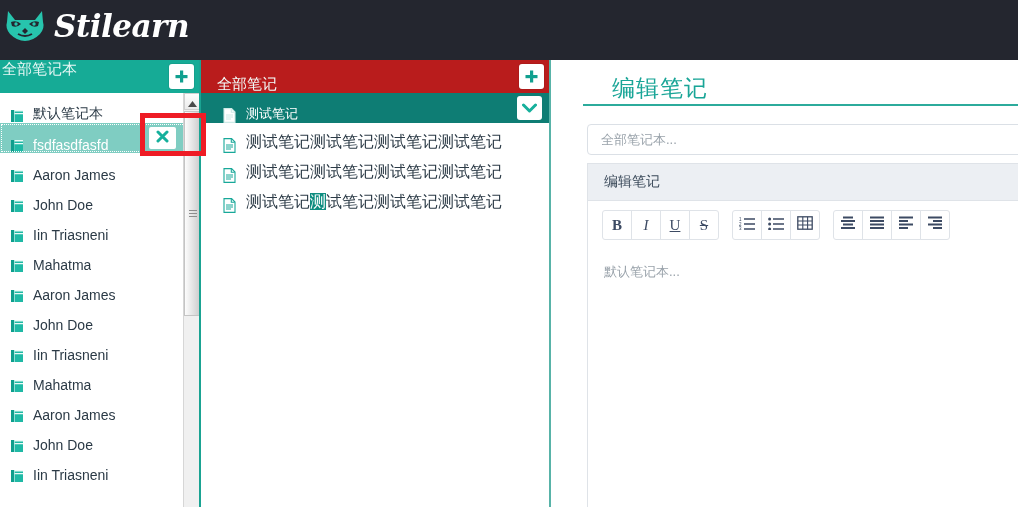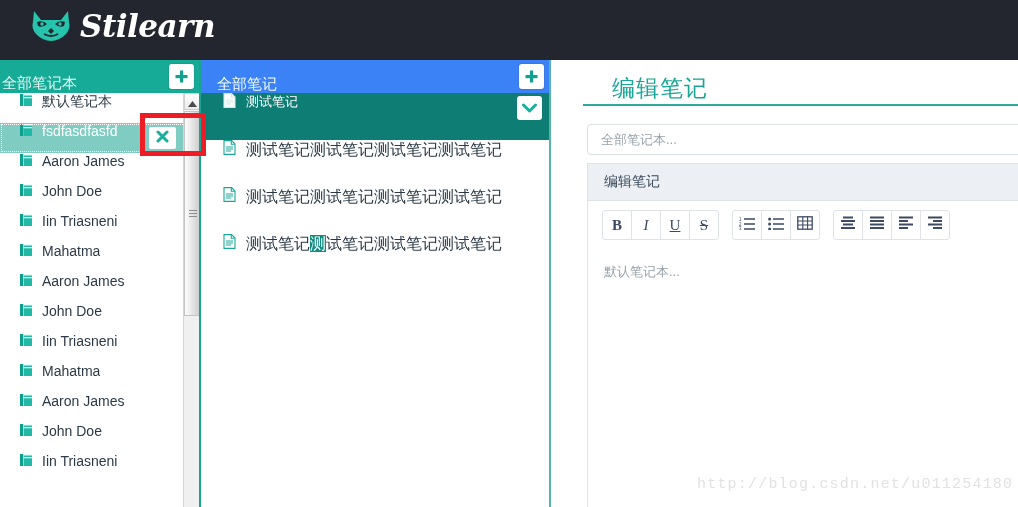--- a/index.html
+++ b/index.html
@@ -10,57 +10,57 @@
     overflow: hidden;
   }
   #app { position: relative; width: 1018px; height: 507px; }
 
   
   .topbar {
     position: absolute; left: 0; top: 0; width: 1018px; height: 60px;
     background: #24262f;
   }
   .logo-wrap {
-    position: absolute; left: 30px; top: 9px;
+    position: absolute; left: 4px; top: 9px;
     display: flex; align-items: center; gap: 8px;
   }
   .logo-mark { width: 42px; height: 34px; display: block; }
   .logo-text {
     color: #ffffff; font-size: 31px; line-height: 34px;
     font-family: "DejaVu Serif", serif;
     font-style: italic; font-weight: bold; letter-spacing: -0.5px;
   }
 
   
   .nb-panel {
     position: absolute; left: 0; top: 60px; width: 200px; height: 447px;
     background: #ffffff;
   }
   .nb-head {
     position: relative; height: 33px; background: #16ab96;
-    display: flex; align-items: flex-end;
+    display: flex; align-items: flex-start;
   }
   .nb-head-title {
     color: #e6f7f4; font-size: 15px; padding-left: 2px; white-space: nowrap;
   }
   .sq-btn {
     position: absolute; right: 6px; top: 4px;
     width: 25px; height: 25px; background: #ffffff; border-radius: 3px;
     display: flex; align-items: center; justify-content: center;
     box-shadow: 0 0 0 1px rgba(0,0,0,.06);
   }
   .sq-btn svg { display: block; }
 
   .nb-list {
     position: absolute; left: 0; top: 33px; width: 200px; height: 414px;
     background: #ffffff; overflow: hidden;
   }
   .nb-row {
-    position: relative; height: 30px; display: flex; align-items: flex-start;
-    padding-left: 19px; gap: 9px;
+    position: relative; height: 30px; display: flex; align-items: flex-end;
+    padding-left: 10px; gap: 9px;
   }
   .nb-row .label {
     font-size: 14px; color: #2b3a46; white-space: nowrap; overflow: hidden;
   }
   .nb-row.selected { background: #7fcdc2; }
   .nb-row.selected .label { color: #ffffff; }
   .nb-row.selected::after {
     content: ""; position: absolute; left: 1px; top: 1px;
     width: 184px; height: 26px;
     border: 1px dotted #ffffff; pointer-events: none;
@@ -98,27 +98,27 @@
     position: absolute; left: 199px; top: 60px; width: 2px; height: 447px;
     background: #1aa392;
   }
 
   
   .note-panel {
     position: absolute; left: 201px; top: 60px; width: 349px; height: 447px;
     background: #ffffff;
   }
   .note-head {
-    position: relative; height: 49px; background: #3b82f6;
+    position: relative; height: 49px; background: #b91c1c;
     display: flex; align-items: center;
   }
   .note-head-title { color: #f2fbf9; font-size: 15px; padding-left: 16px; }
   .note-rows { position: absolute; left: 0; top: 33px; width: 349px; }
   .note-row {
-    position: relative; height: 47px; display: flex; align-items: flex-start;
+    position: relative; height: 30px; display: flex; align-items: flex-end;
     gap: 10px; padding-left: 22px;
   }
   .note-row .label { font-size: 16px; color: #2b3a46; white-space: nowrap; }
   .note-row.selected { background: #0e7d74; }
   .note-row.selected .label { color: #ffffff; font-size: 13px; }
   .fileicon { width: 13px; height: 15px; display: block; flex: 0 0 auto; }
   .chev-btn {
     position: absolute; right: 8px; top: 3px;
     width: 25px; height: 24px; background: #ffffff; border-radius: 3px;
     display: flex; align-items: center; justify-content: center;
@@ -524,14 +524,13 @@
         </div>
 
       <div class="ed-content">
         <span>默认笔记本...</span>
       </div>
     </div>
   </div>
 
   <div class="annot"></div>
 
-  <div class="watermark">http://blog.csdn.net/u011254180</div>
 </div>
 
 </body></html>

